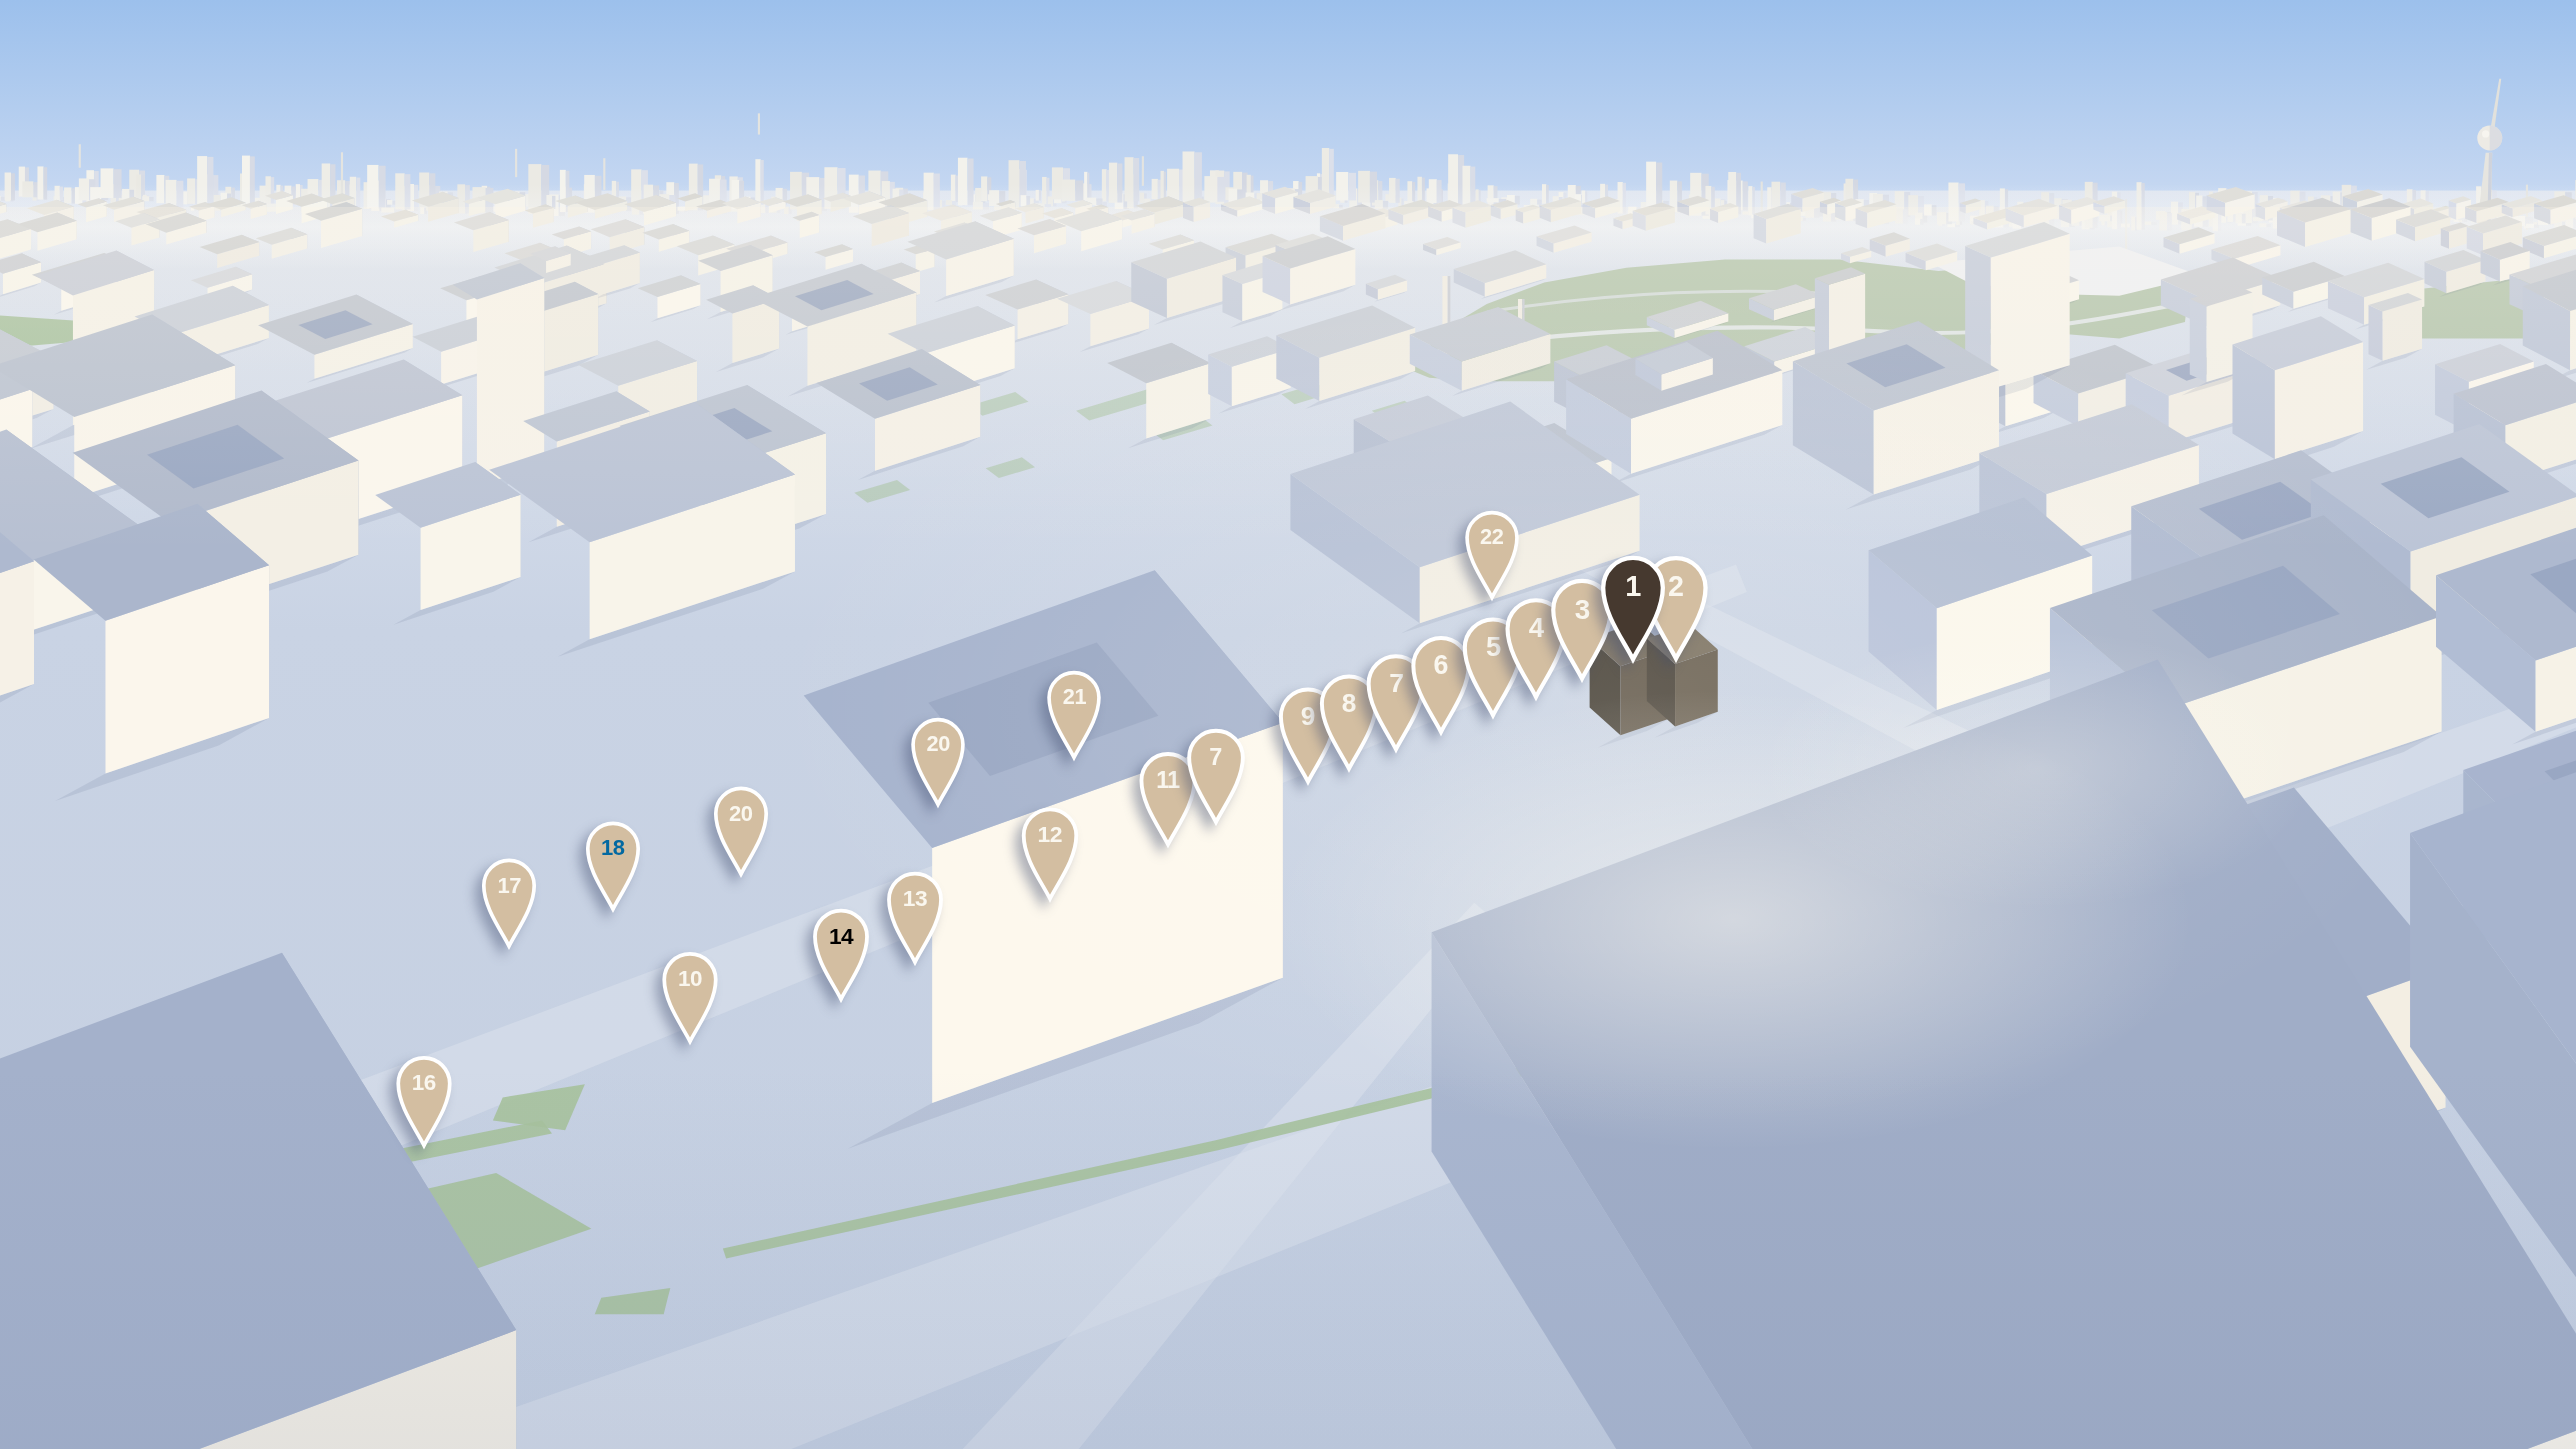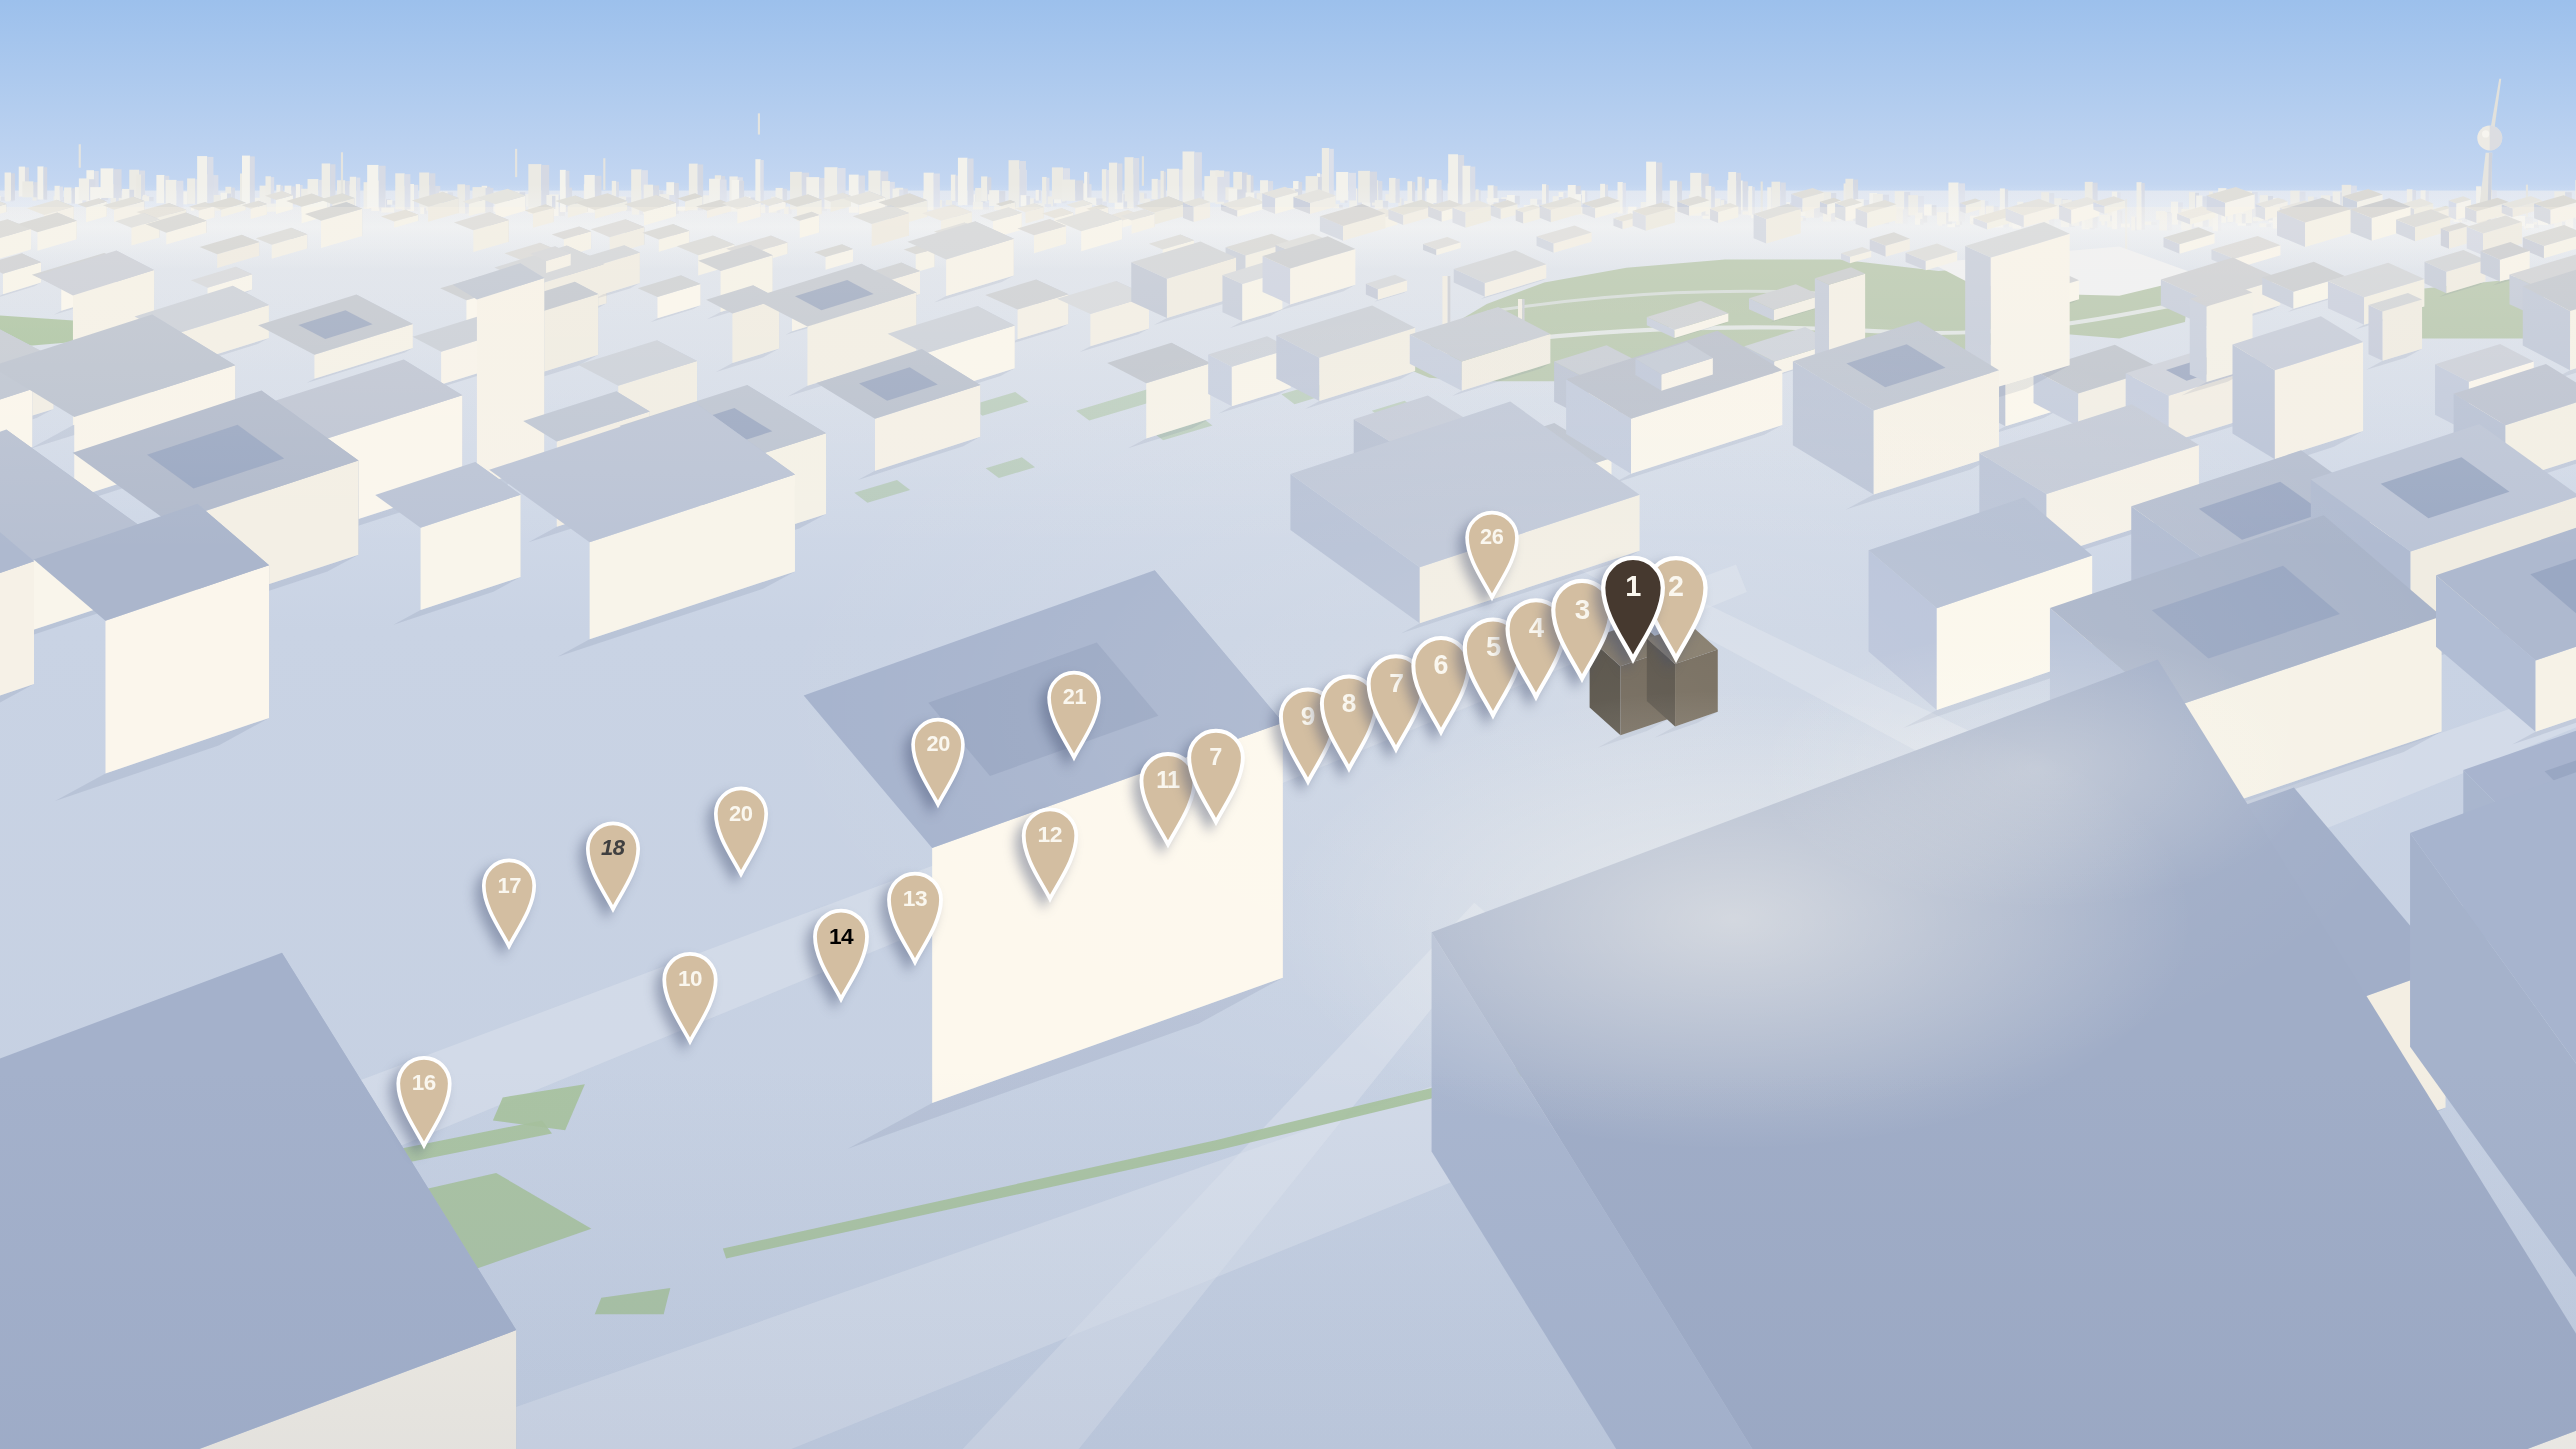--- a/index.html
+++ b/index.html
@@ -1825,21 +1825,21 @@
       <div class="pin" style="left: 19.77%; top: 61.11%; z-index: 449; width: 2.37243vw; height: 3.67722vw;">
       <svg class="pin-shape" viewBox="0 0 40 62">
         <path class="pin-path" d="M20 59.2 C14.6 48.6 3.5 33.9 3.5 19.6 A16.5 16.5 0 1 1 36.5 19.6 C36.5 33.9 25.4 48.6 20 59.2 Z" fill="#d3bea1" stroke="#ffffff" stroke-width="2.4"></path>
       </svg>
       <span class="pin-label" style="color: rgb(250, 247, 239); font-size: 0.85374vw;">17</span>
     </div>
       <div class="pin" style="left: 23.79%; top: 58.5%; z-index: 446; width: 2.37243vw; height: 3.67722vw;">
       <svg class="pin-shape" viewBox="0 0 40 62">
         <path class="pin-path" d="M20 59.2 C14.6 48.6 3.5 33.9 3.5 19.6 A16.5 16.5 0 1 1 36.5 19.6 C36.5 33.9 25.4 48.6 20 59.2 Z" fill="#d3bea1" stroke="#ffffff" stroke-width="2.4"></path>
       </svg>
-      <span class="pin-label" style="color: #404040; font-size: 0.85374vw; font-style: italic;">18</span>
+      <span class="pin-label" style="color: #0369a1; font-size: 0.85374vw;">18</span>
     </div>
       <div class="pin" style="left: 28.76%; top: 56.12%; z-index: 443; width: 2.37243vw; height: 3.67722vw;">
       <svg class="pin-shape" viewBox="0 0 40 62">
         <path class="pin-path" d="M20 59.2 C14.6 48.6 3.5 33.9 3.5 19.6 A16.5 16.5 0 1 1 36.5 19.6 C36.5 33.9 25.4 48.6 20 59.2 Z" fill="#d3bea1" stroke="#ffffff" stroke-width="2.4"></path>
       </svg>
       <span class="pin-label" style="color: rgb(250, 247, 239); font-size: 0.85374vw;">20</span>
     </div>
       <div class="pin" style="left: 36.42%; top: 51.36%; z-index: 440; width: 2.34692vw; height: 3.63768vw; text-decoration: underline;">
       <svg class="pin-shape" viewBox="0 0 40 62">
         <path class="pin-path" d="M20 59.2 C14.6 48.6 3.5 33.9 3.5 19.6 A16.5 16.5 0 1 1 36.5 19.6 C36.5 33.9 25.4 48.6 20 59.2 Z" fill="#d3bea1" stroke="#ffffff" stroke-width="2.4"></path>
@@ -1849,18 +1849,18 @@
       <div class="pin" style="left: 41.71%; top: 48.07%; z-index: 437; width: 2.34692vw; height: 3.63768vw;">
       <svg class="pin-shape" viewBox="0 0 40 62">
         <path class="pin-path" d="M20 59.2 C14.6 48.6 3.5 33.9 3.5 19.6 A16.5 16.5 0 1 1 36.5 19.6 C36.5 33.9 25.4 48.6 20 59.2 Z" fill="#d3bea1" stroke="#ffffff" stroke-width="2.4"></path>
       </svg>
       <span class="pin-label" style="color: rgb(250, 247, 239); font-size: 0.84456vw;">21</span>
     </div>
       <div class="pin" style="left: 57.91%; top: 37.07%; z-index: 434; width: 2.34692vw; height: 3.63768vw;">
       <svg class="pin-shape" viewBox="0 0 40 62">
         <path class="pin-path" d="M20 59.2 C14.6 48.6 3.5 33.9 3.5 19.6 A16.5 16.5 0 1 1 36.5 19.6 C36.5 33.9 25.4 48.6 20 59.2 Z" fill="#d3bea1" stroke="#ffffff" stroke-width="2.4"></path>
       </svg>
-      <span class="pin-label" style="color: rgb(250, 247, 239); font-size: 0.84456vw;">26</span>
+      <span class="pin-label" style="color: rgb(250, 247, 239); font-size: 0.84456vw;">22</span>
     </div>
     </div>
 
 </div>
 
 
 </body></html>

